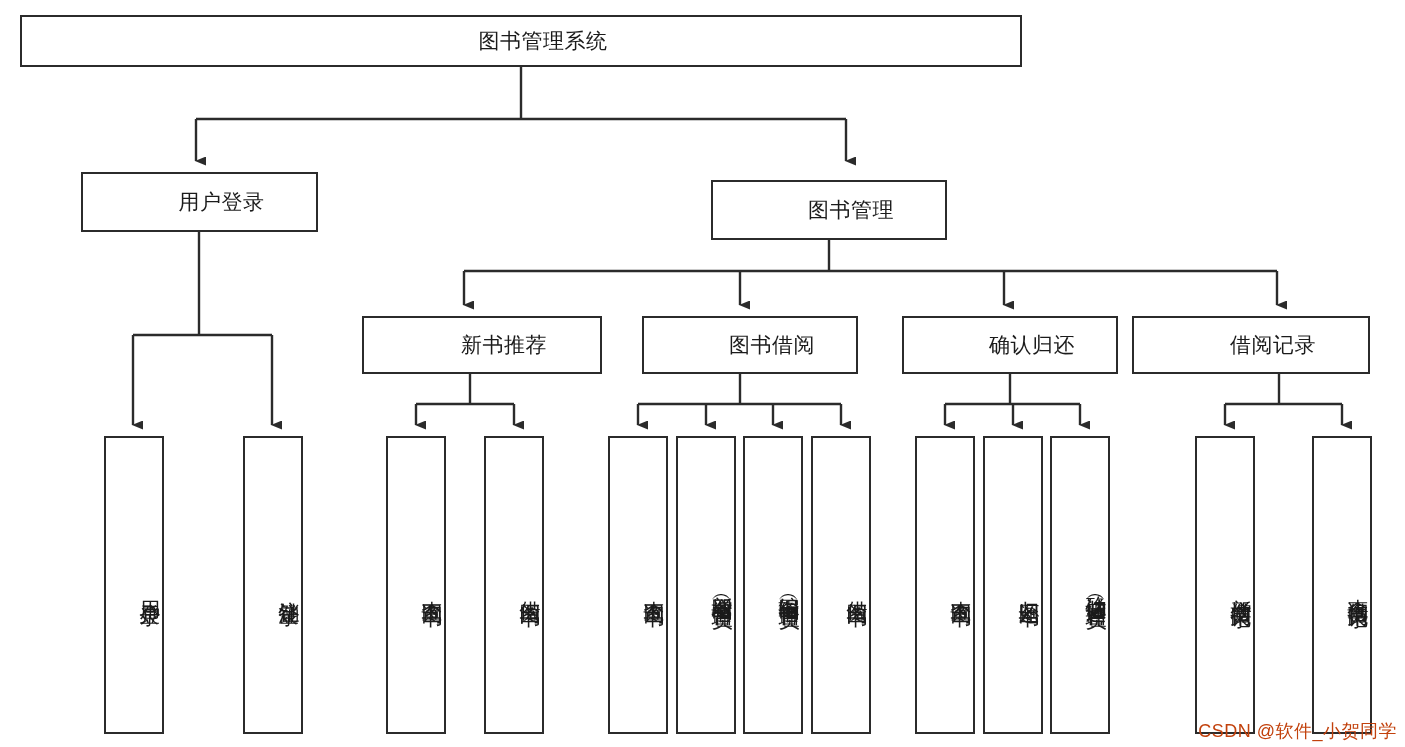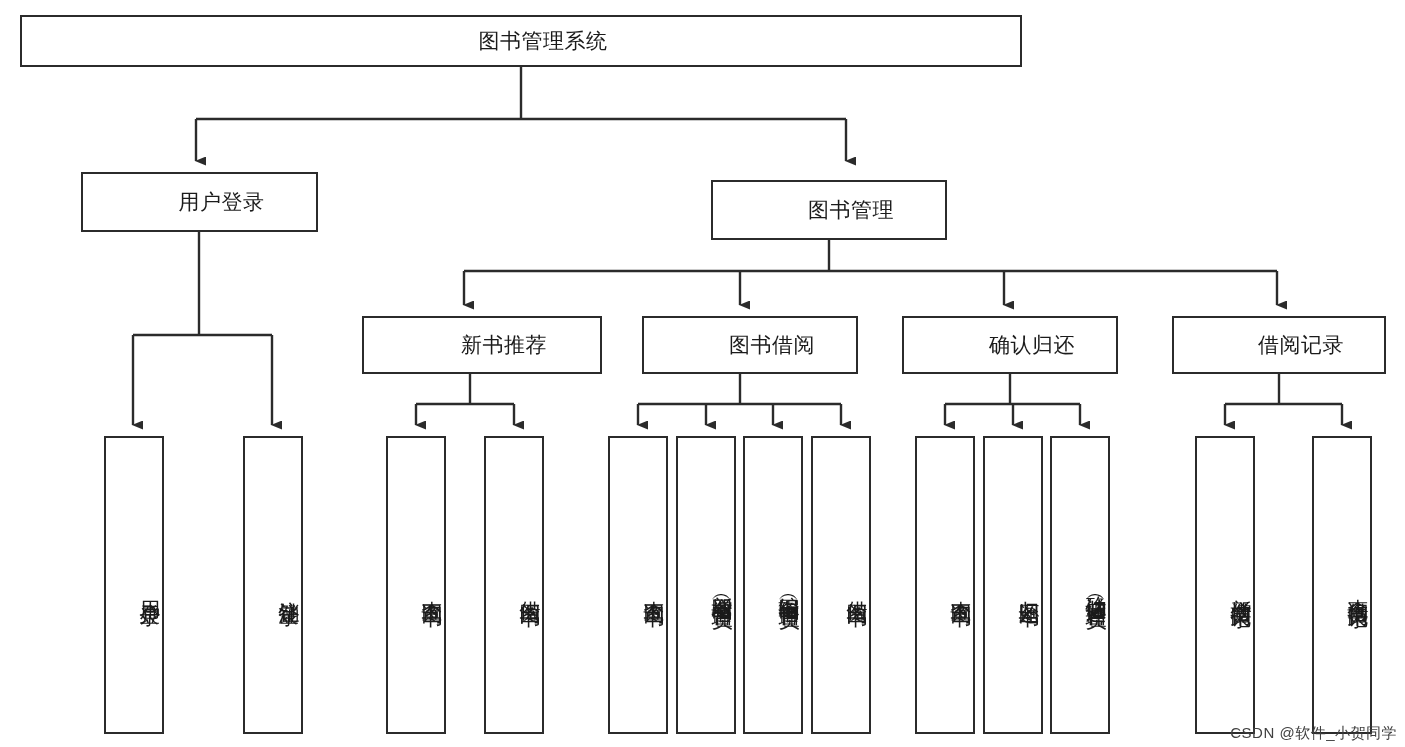--- a/index.html
+++ b/index.html
@@ -57,22 +57,22 @@
     line-height: 1.15;
   }
   .node-box.vertical .node-label {
     writing-mode: vertical-rl;
     text-orientation: upright;
   }
   #watermark {
     position: absolute;
     right: 8px;
     bottom: 4px;
-    font-size: 15px;
-    color: #404040;
+    font-size: 18px;
+    color: #c2410c;
     white-space: nowrap;
     font-family: "Liberation Sans", "DejaVu Sans", sans-serif;
     letter-spacing: 0.5px;
     pointer-events: none;
   }
 </style>
 </head>
 <body>
 
 <div id="diagram-root">
@@ -152,21 +152,21 @@
 
   <div class="node-box horizontal" style="left:362px; top:316px; width:240px; height:58px;">
     <span class="node-label">新书推荐</span>
   </div>
   <div class="node-box horizontal" style="left:642px; top:316px; width:216px; height:58px;">
     <span class="node-label">图书借阅</span>
   </div>
   <div class="node-box horizontal" style="left:902px; top:316px; width:216px; height:58px;">
     <span class="node-label">确认归还</span>
   </div>
-  <div class="node-box horizontal" style="left:1172px; top:316px; width:214px; height:58px;">
+  <div class="node-box horizontal" style="left:1132px; top:316px; width:238px; height:58px;">
     <span class="node-label">借阅记录</span>
   </div>
 
   <div class="node-box vertical" style="left:104px; top:436px; width:60px; height:298px;">
     <span class="node-label">用户登录</span>
   </div>
   <div class="node-box vertical" style="left:243px; top:436px; width:60px; height:298px;">
     <span class="node-label">注销登录</span>
   </div>
 

